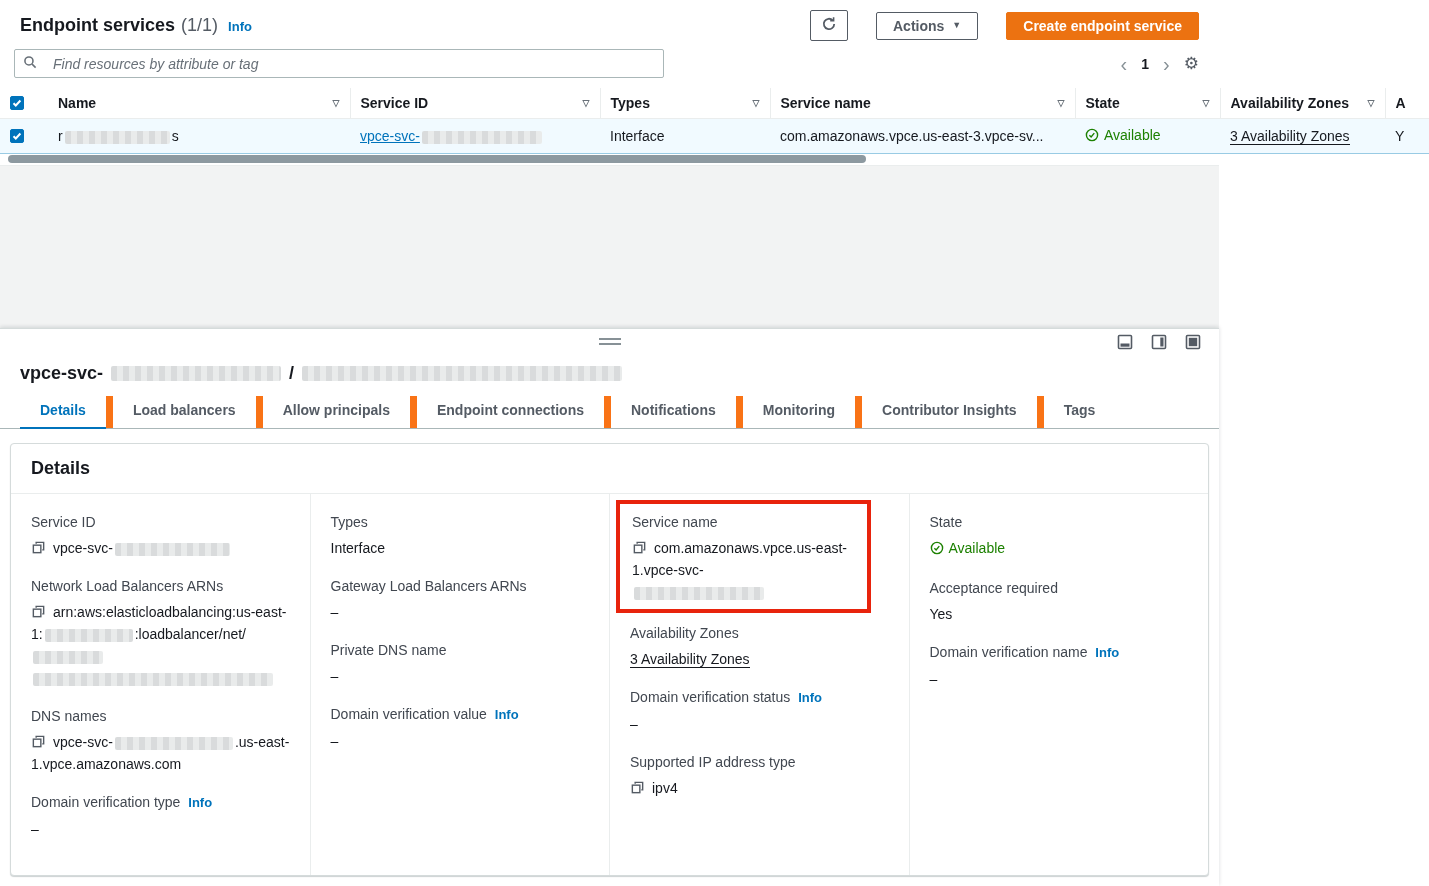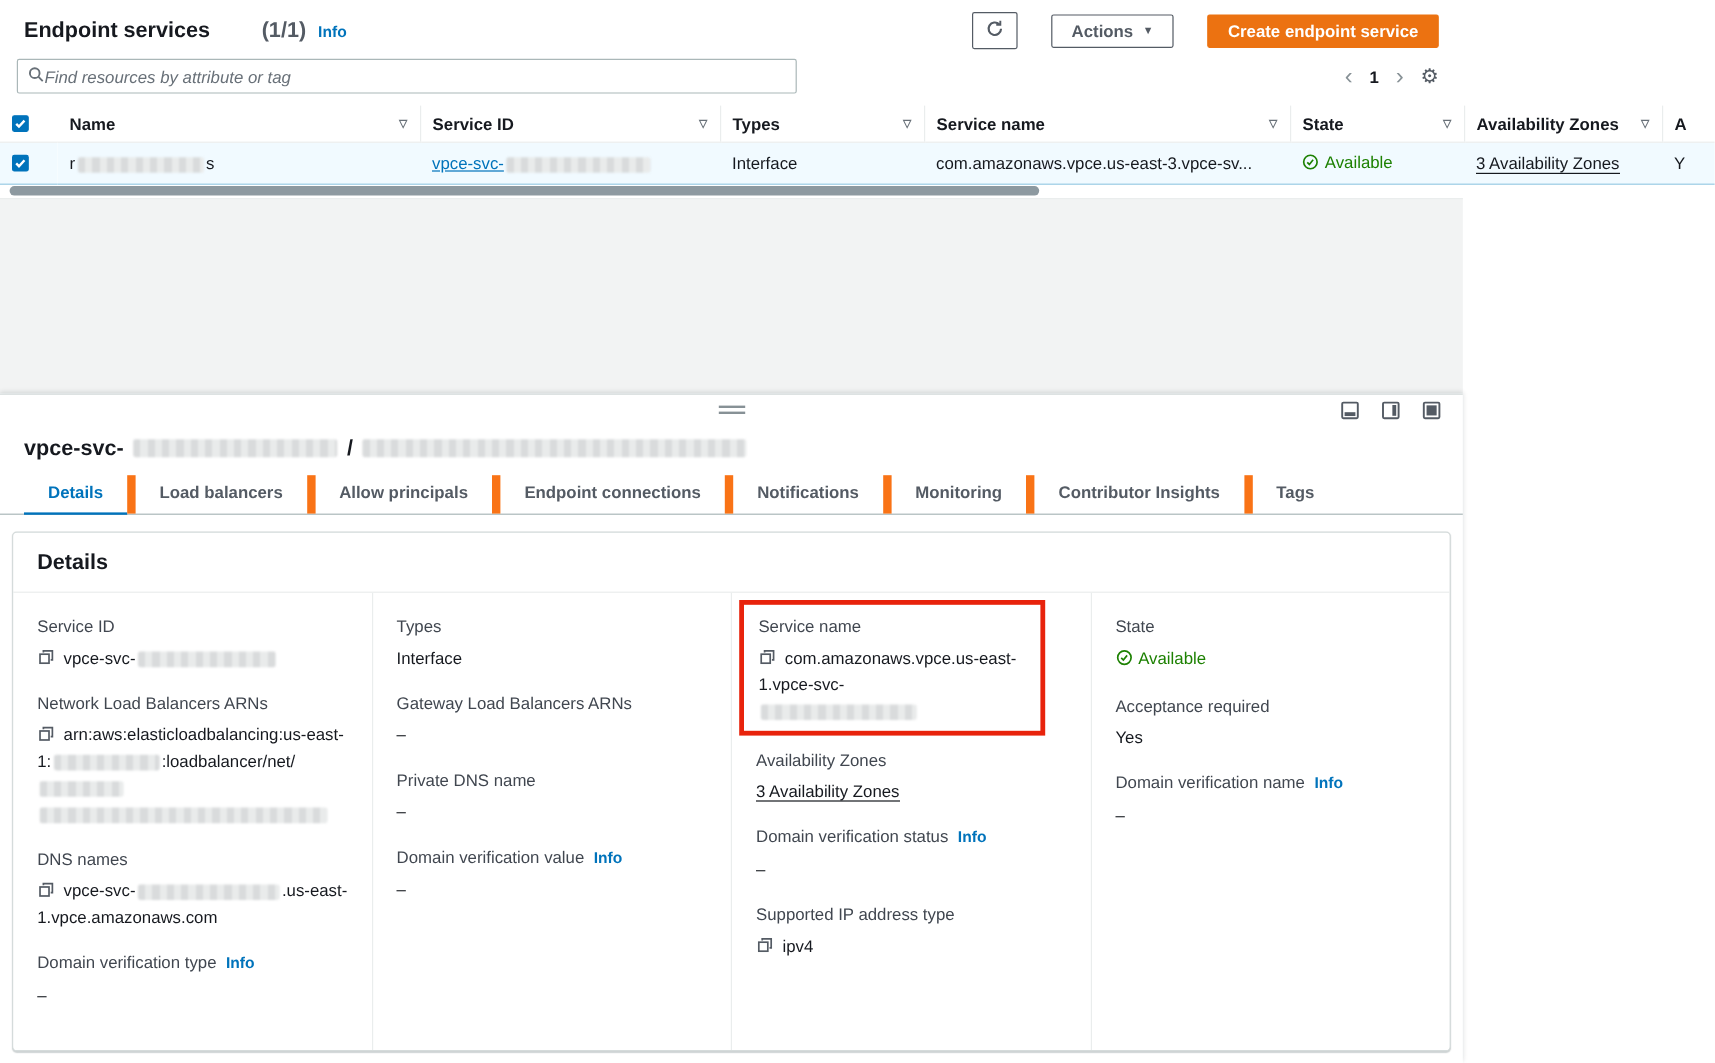--- a/index.html
+++ b/index.html
@@ -7,35 +7,35 @@
   body {
     font-family:"Liberation Sans", sans-serif;
     color:#16191f; background:#fff; font-size:14px;
   }
   .page { width:1219px; height:886px; display:flex; flex-direction:column;justify-content:center; }
 
   
   .top { background:#fff; }
   .hdr { display:flex; justify-content:space-between; align-items:center; padding:10px 20px 6px 20px; }
   .hdr h1 { font-size:18px; font-weight:700; display:flex; align-items:baseline; gap:6px; }
-  .hdr .count { font-weight:700; color:#545b64;margin-left:37px; }
+  .hdr .count { font-weight:400; color:#545b64; }
   .info-badge { font-size:13px; font-weight:700; color:#0073bb; cursor:pointer; margin-left:4px; }
   .hdr-actions { display:flex; gap:28px; align-items:center; }
   .btn {
     border:1px solid #545b64; background:#fff; color:#545b64;
     font-weight:700; font-size:14px; padding:5px 16px; border-radius:2px;
     font-family:inherit; cursor:pointer; display:inline-flex; align-items:center; gap:8px;
   }
   .btn.icon-only { padding:5px 10px; }
   .btn.primary { background:#ec7211; border-color:#ec7211; color:#fff; }
   .caret { font-size:9px; line-height:1; }
 
   .toolbar { display:flex; justify-content:space-between; align-items:center; padding:2px 20px 10px 14px; }
   .search {
-    display:flex; align-items:center; gap:0;
+    display:flex; align-items:center; gap:16px;
     width:650px; border:1px solid #aab7b8; border-radius:2px; padding:5px 8px; background:#fff;
   }
   .search input {
     border:none; outline:none; flex:1; font-size:14px; font-style:italic;
     font-family:inherit; color:#16191f; background:transparent;
   }
   .search input::placeholder { color:#687078; font-style:italic; }
   .pager { display:flex; align-items:center; gap:14px; color:#687078; }
   .pg-arrow { font-size:20px; line-height:1; cursor:pointer; color:#879196; }
   .pg-num { font-weight:700; color:#16191f; font-size:14px; cursor:pointer; }

